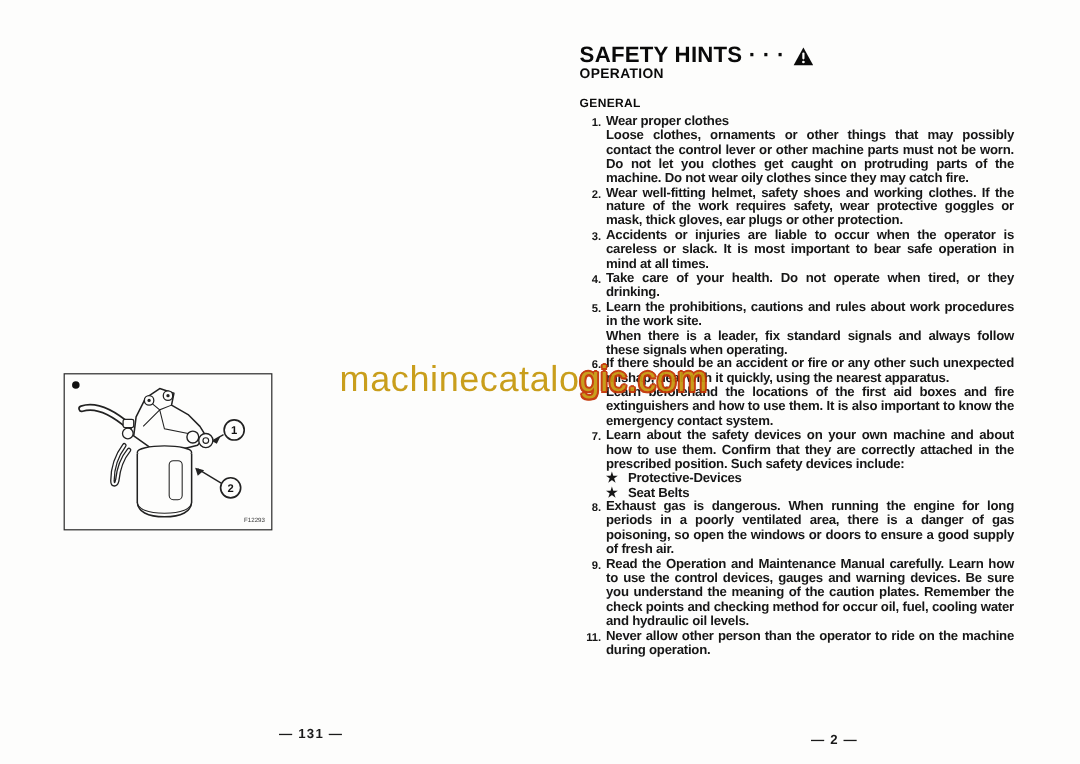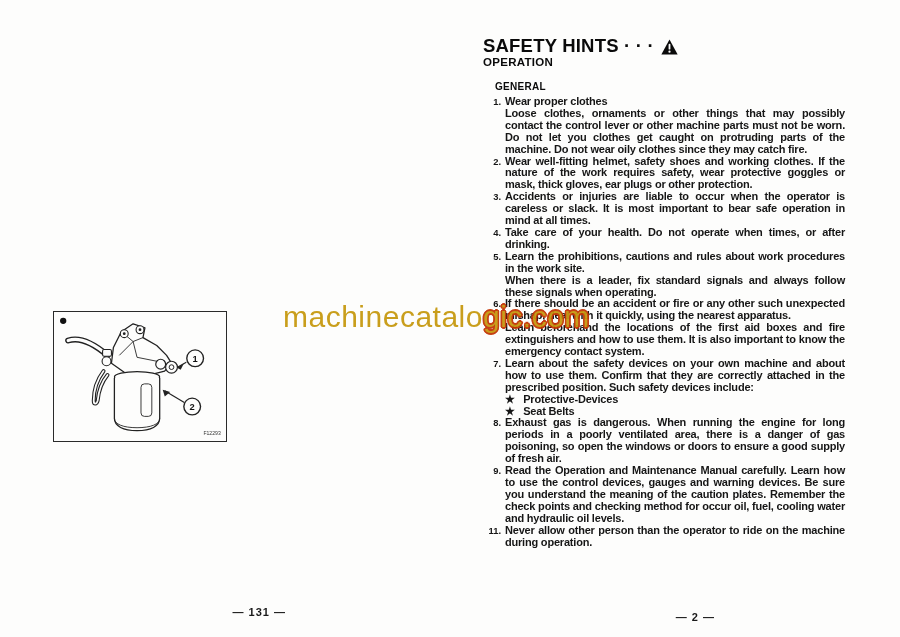--- a/index.html
+++ b/index.html
@@ -30,21 +30,21 @@
   .page-num.right{left:605px;top:611px;}
 
   
   .right-col{position:absolute;left:483px;top:36px;width:362px;}
   .doc-title{
     margin:0;font-size:18.5px;line-height:20px;font-weight:700;color:#0a0a0a;
     letter-spacing:0.2px;display:flex;align-items:center;gap:7px;text-align:right;
   }
   .doc-title .warn{width:17px;height:16px;flex:0 0 auto;margin-top:1px;}
   .sec-head{margin:0 0 0;font-size:11.5px;line-height:12px;font-weight:700;color:#0a0a0a;letter-spacing:0.3px;}
-  .sub-head{margin:13px 12px 4px;font-size:10px;line-height:11px;font-weight:700;color:#0a0a0a;letter-spacing:0.3px;}
+  .sub-head{margin:13px 0 4px;font-size:10px;line-height:11px;font-weight:700;color:#0a0a0a;letter-spacing:0.3px;}
 
   .safety-list{margin:0;padding:0;}
   .li{display:flex;align-items:flex-start;}
   .num{
     flex:0 0 18px;text-align:right;margin-right:4px;
     font-size:9.4px;line-height:11.9px;font-weight:700;
   }
   .itext{
     flex:1;
     font-size:11px;line-height:11.9px;font-weight:700;
@@ -145,21 +145,21 @@
       <div class="li">
         <span class="num">2.</span>
         <span class="itext">Wear well-fitting helmet, safety shoes and working clothes. If the nature of the work requires safety, wear protective goggles or mask, thick gloves, ear plugs or other protection.</span>
       </div>
       <div class="li">
         <span class="num">3.</span>
         <span class="itext">Accidents or injuries are liable to occur when the operator is careless or slack. It is most important to bear safe operation in mind at all times.</span>
       </div>
       <div class="li">
         <span class="num">4.</span>
-        <span class="itext">Take care of your health. Do not operate when times, or after drinking.</span>
+        <span class="itext">Take care of your health. Do not operate when tired, or they drinking.</span>
       </div>
       <div class="li">
         <span class="num">5.</span>
         <span class="itext">Learn the prohibitions, cautions and rules about work procedures in the work site.
 When there is a leader, fix standard signals and always follow these signals when operating.</span>
       </div>
       <div class="li">
         <span class="num">6.</span>
         <span class="itext">If there should be an accident or fire or any other such unexpected mishap, deal with it quickly, using the nearest apparatus.
 Learn beforehand the locations of the first aid boxes and fire extinguishers and how to use them. It is also important to know the emergency contact system.</span>

